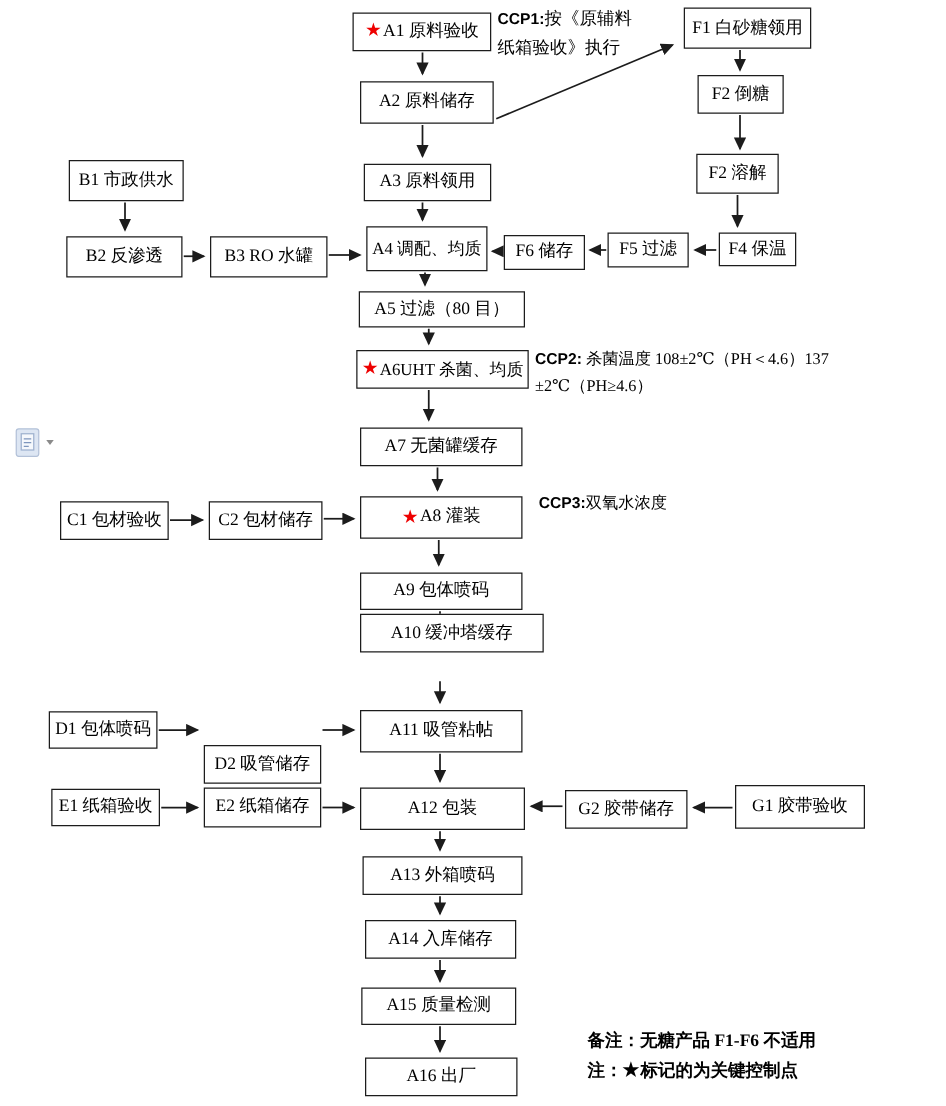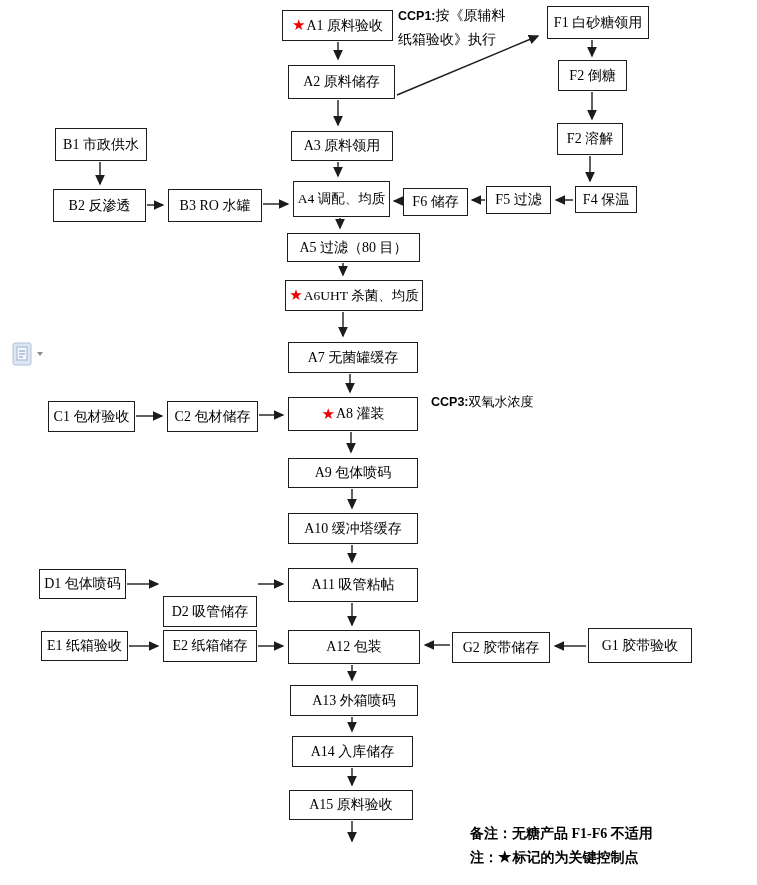--- a/index.html
+++ b/index.html
@@ -107,37 +107,40 @@
   <div class="node" style="left:288px;top:342px;width:130px;height:31px">
     <span>A7 无菌罐缓存</span>
   </div>
   <div class="node" style="left:288px;top:397px;width:130px;height:34px">
     <span class="star">★</span>
     <span>A8 灌装</span>
   </div>
   <div class="node" style="left:288px;top:458px;width:130px;height:30px">
     <span>A9 包体喷码</span>
   </div>
-  <div class="node" style="left:288px;top:513px;width:130px;height:31px">
+  <div class="node" style="left:288px;top:491px;width:147px;height:31px">
     <span>A10 缓冲塔缓存</span>
   </div>
   <div class="node" style="left:288px;top:568px;width:130px;height:34px">
     <span>A11 吸管粘帖</span>
   </div>
   <div class="node" style="left:288px;top:630px;width:132px;height:34px">
     <span>A12 包装</span>
   </div>
   <div class="node" style="left:290px;top:685px;width:128px;height:31px">
     <span>A13 外箱喷码</span>
   </div>
   <div class="node" style="left:292px;top:736px;width:121px;height:31px">
     <span>A14 入库储存</span>
   </div>
   <div class="node" style="left:289px;top:790px;width:124px;height:30px">
-    <span>A15 原料验收</span>
+    <span>A15 质量检测</span>
+  </div>
+  <div class="node" style="left:292px;top:846px;width:122px;height:31px">
+    <span>A16 出厂</span>
   </div>
 
   <div class="node" style="left:55px;top:128px;width:92px;height:33px">
     <span>B1 市政供水</span>
   </div>
   <div class="node" style="left:53px;top:189px;width:93px;height:33px">
     <span>B2 反渗透</span>
   </div>
   <div class="node" style="left:168px;top:189px;width:94px;height:33px">
     <span>B3  RO 水罐</span>
@@ -188,20 +191,24 @@
   </div>
   <div class="node" style="left:452px;top:632px;width:98px;height:31px">
     <span>G2 胶带储存</span>
   </div>
 
   <div class="ccp ccp1" style="left:398px;top:4px;width:112px">
     <div><b>CCP1:</b><span>按《原辅料</span></div>
     <div>纸箱验收》执行</div>
   </div>
 
+  <div class="ccp" style="left:428px;top:276px;width:280px">
+    <div><b>CCP2:</b><span> 杀菌温度 108±2℃（PH＜4.6）137</span></div>
+    <div>±2℃（PH≥4.6）</div>
+  </div>
 
   <div class="ccp" style="left:431px;top:391px;width:180px">
     <div><b>CCP3:</b><span>双氧水浓度</span></div>
   </div>
 
   <div class="notes">
     <div>备注：无糖产品 F1-F6 不适用</div>
     <div><span>注：</span><span class="star">★</span><span>标记的为关键控制点</span></div>
   </div>
 

